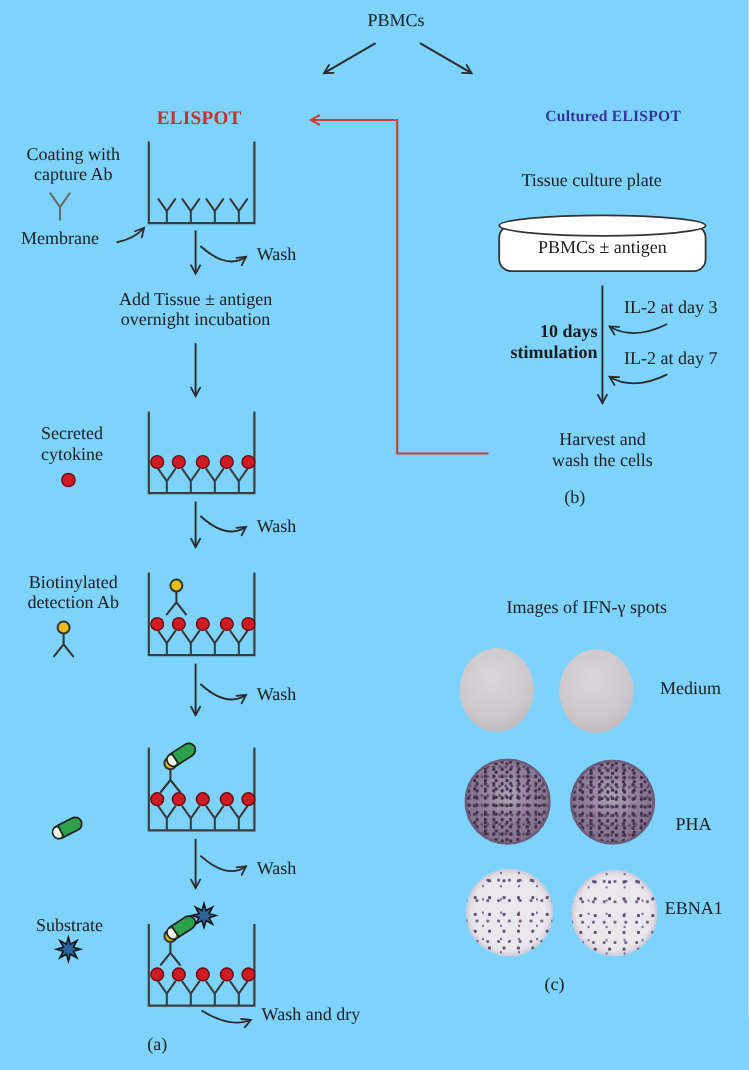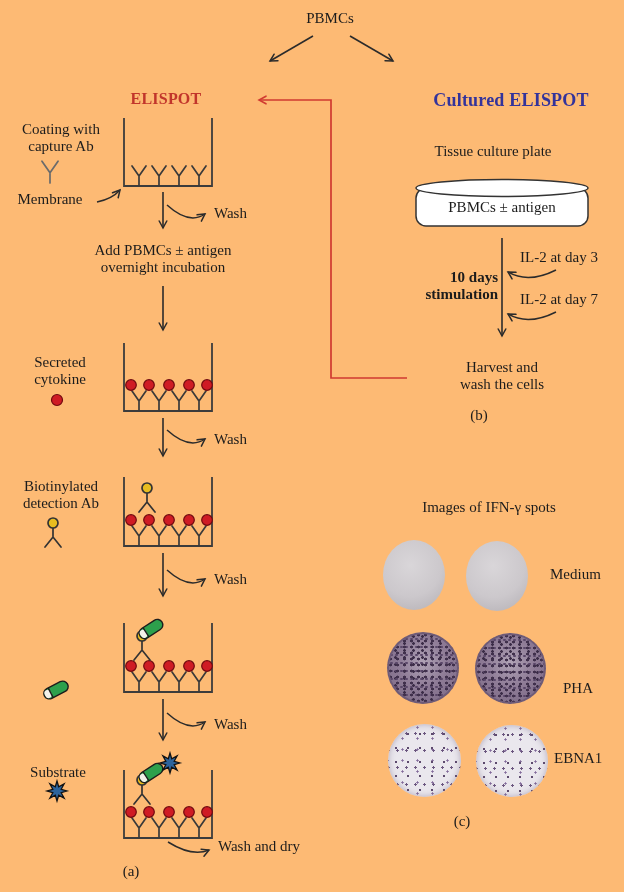--- a/index.html
+++ b/index.html
@@ -1,29 +1,29 @@
 <!DOCTYPE html>
 <html><head>
 <meta charset="utf-8">
 <style>
   html,body { margin:0; padding:0; background:#ffffff; }
   .stage {
-    position:relative; width:624px; height:892px; background:#fdba74;
+    position:relative; width:624px; height:892px; background:#7dd3fc;
     font-family:"Liberation Serif","DejaVu Serif",serif; color:#1c1c1c;
     overflow:hidden;
   }
   svg.linework { position:absolute; left:0; top:0; width:624px; height:892px; }
   .lbl {
     position:absolute; font-size:15px; line-height:1.13;
     white-space:pre-line;
   }
   .center { text-align:center; }
   .right  { text-align:right; }
   .title-red  { color:#c1352b; font-weight:bold; font-size:16px; letter-spacing:.2px; }
-  .title-blue { color:#33339b; font-weight:bold; font-size:18px; letter-spacing:.2px; }
+  .title-blue { color:#33339b; font-weight:bold; font-size:13px; letter-spacing:.2px; }
   .wellimg { position:absolute; border-radius:50%; }
   .well-medium {
     background: radial-gradient(circle at 44% 36%, #d9d6d9 0%, #ccc8cc 55%, #b2aeb3 100%);
   }
   .well-pha {
     background-color:#8e7b96;
     background-image:
       radial-gradient(circle, #40304c 1.2px, transparent 1.7px),
       radial-gradient(circle, #5a4769 1.0px, transparent 1.5px),
       radial-gradient(circle, #3b2c47 1.1px, transparent 1.6px),
@@ -145,21 +145,21 @@
 
   <div class="lbl center" style="left:285px; top:10px; width:90px;">PBMCs</div>
 
   <div class="lbl center title-red" style="left:116px; top:90px; width:100px;">ELISPOT</div>
   <div class="lbl center title-blue" style="left:426px; top:90px; width:170px;">Cultured ELISPOT</div>
 
   <div class="lbl center" style="left:2px; top:121px; width:118px;">Coating with
 capture Ab</div>
   <div class="lbl center" style="left:4px; top:191px; width:92px;">Membrane</div>
   <div class="lbl" style="left:214px; top:205px; width:60px;">Wash</div>
-  <div class="lbl center" style="left:48px; top:242px; width:230px;">Add PBMCs ± antigen
+  <div class="lbl center" style="left:48px; top:242px; width:230px;">Add Tissue ± antigen
 overnight incubation</div>
   <div class="lbl center" style="left:12px; top:354px; width:96px;">Secreted
 cytokine</div>
   <div class="lbl" style="left:214px; top:431px; width:60px;">Wash</div>
   <div class="lbl center" style="left:2px; top:478px; width:118px;">Biotinylated
 detection Ab</div>
   <div class="lbl" style="left:214px; top:571px; width:60px;">Wash</div>
   <div class="lbl" style="left:214px; top:716px; width:60px;">Wash</div>
   <div class="lbl center" style="left:14px; top:764px; width:88px;">Substrate</div>
   <div class="lbl" style="left:218px; top:838px; width:120px;">Wash and dry</div>

